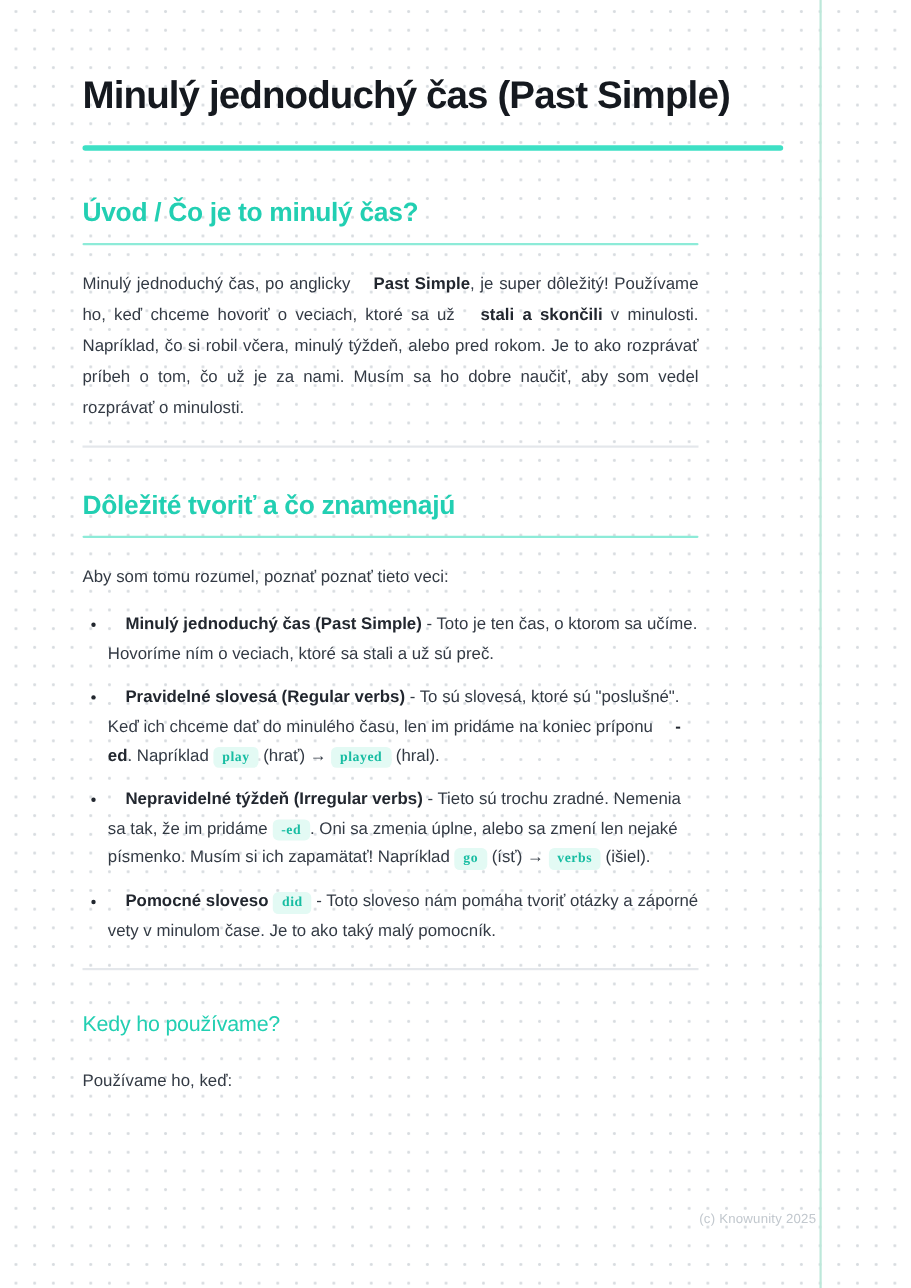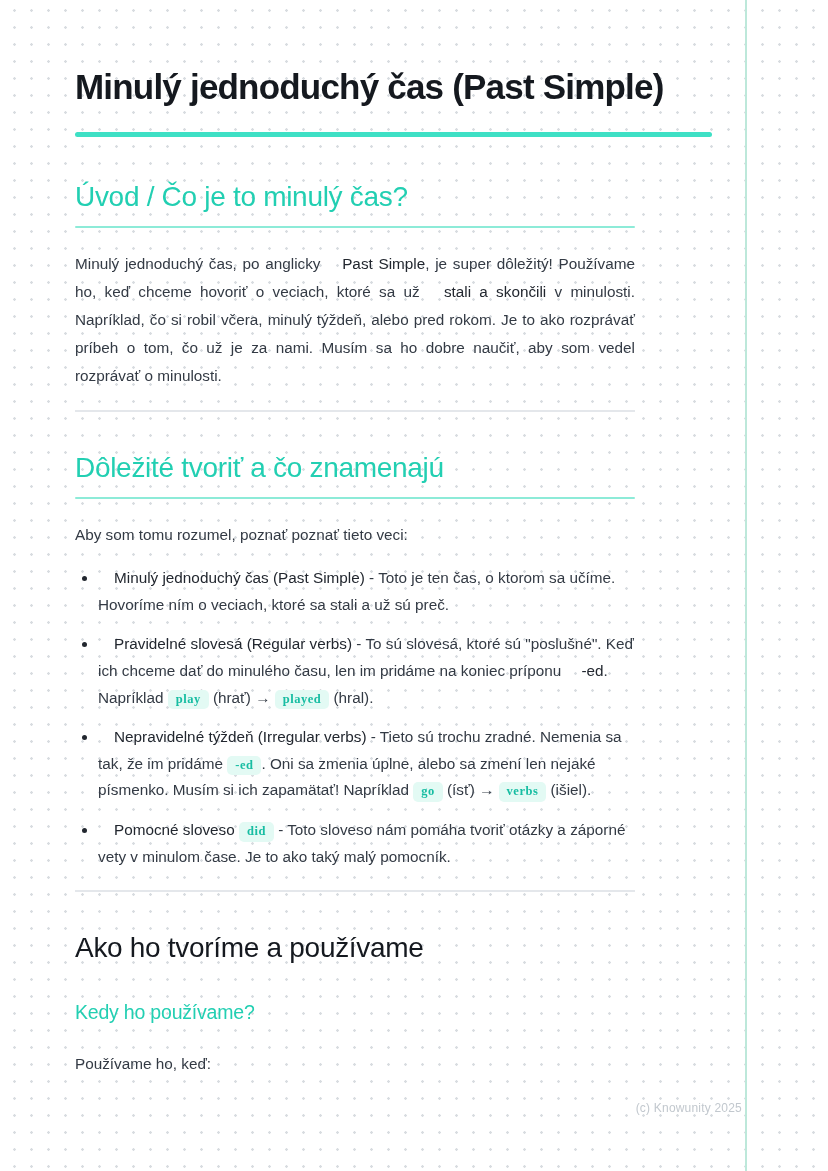--- a/index.html
+++ b/index.html
@@ -29,26 +29,26 @@
     position:relative;
     overflow:hidden;
   }
   .page{position:relative;width:828px;height:1171px;}
   .content{position:absolute;left:75px;top:64px;width:637px;}
   h1{
     font-size:35px;line-height:1.32;font-weight:800;
     color:var(--title-dark);letter-spacing:-0.8px;max-width:630px;
   }
   .rule-thick{height:5px;background:var(--accent);border-radius:3px;margin:22px 0 42px;}
-  h2{font-size:28px;line-height:1.25;font-weight:400;color:var(--heading-teal);letter-spacing:-0.3px;margin:0;}
+  h2{font-size:24px;line-height:1.25;font-weight:700;color:var(--heading-teal);letter-spacing:-0.3px;margin:0;}
   h2.dark{color:var(--title-dark);}
   .underline{height:2px;width:560px;background:var(--underline-teal);margin-top:12px;border-radius:1px;}
   .para{margin-top:22px;width:560px;font-size:15.3px;line-height:1.83;color:var(--body-text);}
   .para.justify{text-align:justify;}
-  strong{font-weight:400;color:var(--bold-text);padding-left:16px;}
+  strong{font-weight:700;color:var(--bold-text);padding-left:16px;}
   .divider{border:none;border-top:2px solid var(--divider);width:560px;margin:20px 0 38px;}
   ul.key-list{margin:16px 0 0;padding-left:23px;width:560px;list-style:disc;}
   ul.key-list li{margin-bottom:13px;font-size:15.3px;line-height:1.74;color:var(--body-text);}
   ul.key-list li::marker{color:var(--bold-text);}
   .chip{
     display:inline-block;
     background:var(--code-bg);
     color:var(--code-text);
     font-family:Liberation Serif, serif;
     font-size:12.5px;font-weight:700;letter-spacing:0.5px;
@@ -88,21 +88,20 @@
         <li><strong>Minulý jednoduchý čas (Past Simple)</strong><span> - Toto je ten čas, o ktorom sa učíme. Hovoríme ním o veciach, ktoré sa stali a už sú preč.</span></li>
         <li><strong>Pravidelné slovesá (Regular verbs)</strong><span> - To sú slovesá, ktoré sú "poslušné". Keď ich chceme dať do minulého času, len im pridáme na koniec príponu </span><strong>-ed</strong><span>. Napríklad </span><code class="chip">play</code><span> (hrať) → </span><code class="chip">played</code><span> (hral).</span></li>
         <li><strong>Nepravidelné týždeň (Irregular verbs)</strong><span> - Tieto sú trochu zradné. Nemenia sa tak, že im pridáme </span><code class="chip">-ed</code><span>. Oni sa zmenia úplne, alebo sa zmení len nejaké písmenko. Musím si ich zapamätať! Napríklad </span><code class="chip">go</code><span> (ísť) → </span><code class="chip">verbs</code><span> (išiel).</span></li>
         <li><strong>Pomocné sloveso </strong><code class="chip">did</code><span> - Toto sloveso nám pomáha tvoriť otázky a záporné vety v minulom čase. Je to ako taký malý pomocník.</span></li>
       </ul>
     </section>
 
     <hr class="divider">
 
     <section>
-      <h2 class="dark">Ako ho tvoríme a používame</h2>
       <h3>Kedy ho používame?</h3>
       <p class="para lead">Používame ho, keď:</p>
     </section>
 
   </div>
 
   <div class="margin-line"></div>
   <div class="footer">(c) Knowunity 2025</div>
 </div>
 

